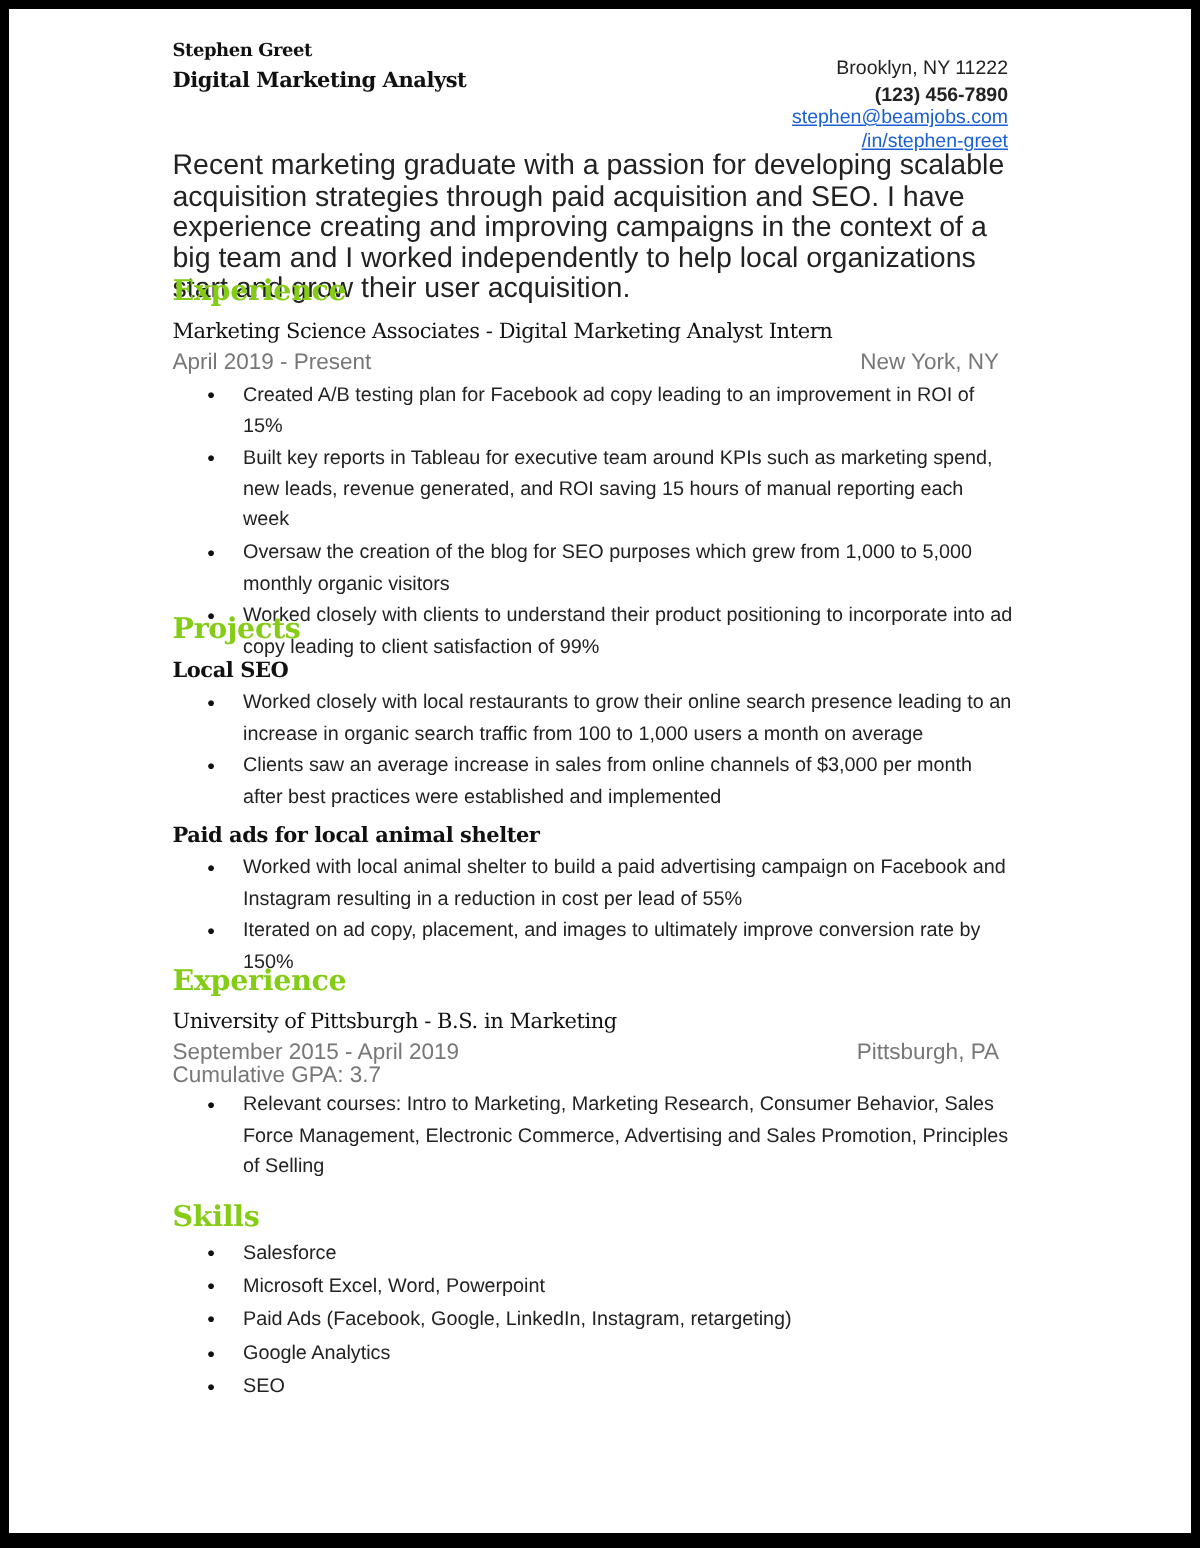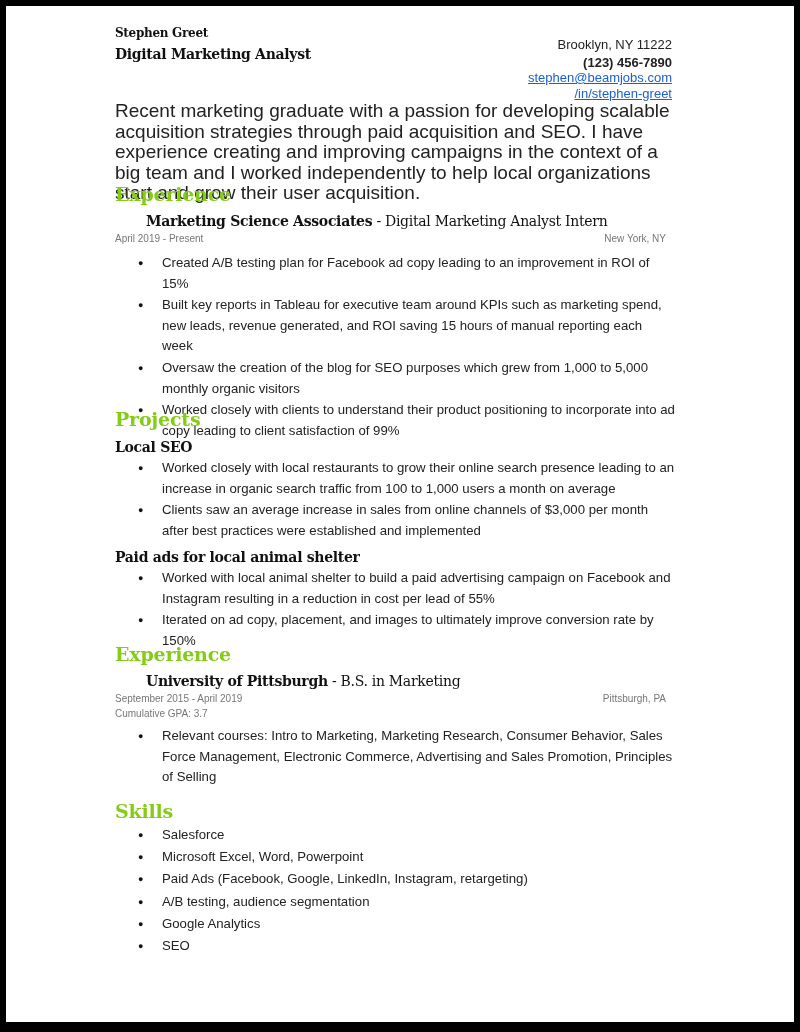--- a/index.html
+++ b/index.html
@@ -15,22 +15,22 @@
   .sans { font-family: "Liberation Sans", "DejaVu Sans", sans-serif; }
   .abs { position: absolute; }
   .name { left: 115px; top: 26px; font-size: 12px; font-weight: bold; color: #111; letter-spacing: -0.3px; }
   .role { left: 115px; top: 46px; font-size: 14px; font-weight: bold; color: #111; letter-spacing: -0.3px; }
   .contact { right: 128px; text-align: right; font-size: 13px; color: #222; padding-left: 44px; }
   .contact.phone { font-weight: bold; }
   .contact a { color: #1a5fd6; text-decoration: underline; }
   .summary { left: 115px; top: 101px; width: 560px; font-size: 19px; line-height: 20.5px; color: #222; }
   .section-h { left: 115px; font-size: 19px; font-weight: bold; color: #84cc16; letter-spacing: -0.2px; }
   .job { left: 115px; font-size: 14px; color: #111; letter-spacing: -0.3px; }
-  .job b { font-weight: bold; margin-left: 31px; }
-  .meta { font-size: 10px; color: #777; }
+  .job b { font-weight: normal; }
+  .meta { font-size: 15px; color: #777; }
   ul.bullets { position: absolute; left: 115px; width: 560px; margin: 0; padding: 0; list-style: none; }
   ul.bullets li { position: relative; padding-left: 47px; font-size: 13.2px; line-height: 20.6px; color: #222; margin-bottom: 1px; }
   ul.bullets li::before { content: "\25CF"; position: absolute; left: 23px; top: 0; font-size: 9px; color: #111; }
   ul.skills li { margin-bottom: 1.6px; }
 </style>
 </head>
 <body>
 
 <div class="page"></div>
 
@@ -77,16 +77,15 @@
 <div class="abs sans meta" style="left:115px; top:708px">Cumulative GPA: 3.7</div>
 <ul class="bullets sans" style="top:726px">
   <li>Relevant courses:  Intro to Marketing, Marketing Research, Consumer Behavior, Sales Force Management, Electronic Commerce, Advertising and Sales Promotion, Principles of Selling</li>
 </ul>
 
 <div class="abs serif section-h" style="top:800px">Skills</div>
 <ul class="bullets sans skills" style="top:825px">
   <li>Salesforce</li>
   <li>Microsoft Excel, Word, Powerpoint</li>
   <li>Paid Ads (Facebook, Google, LinkedIn, Instagram, retargeting)</li>
-  <li>A/B testing, audience segmentation</li>
   <li>Google Analytics</li>
   <li>SEO</li>
 </ul>
 
 </body></html>

